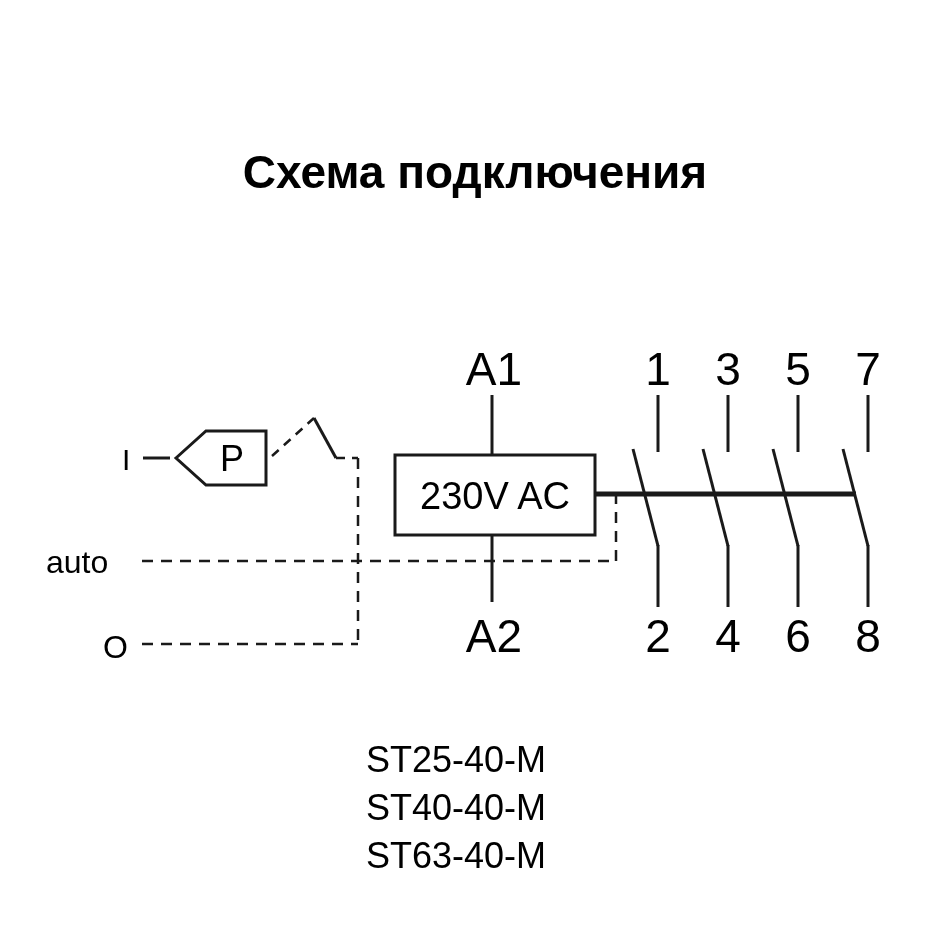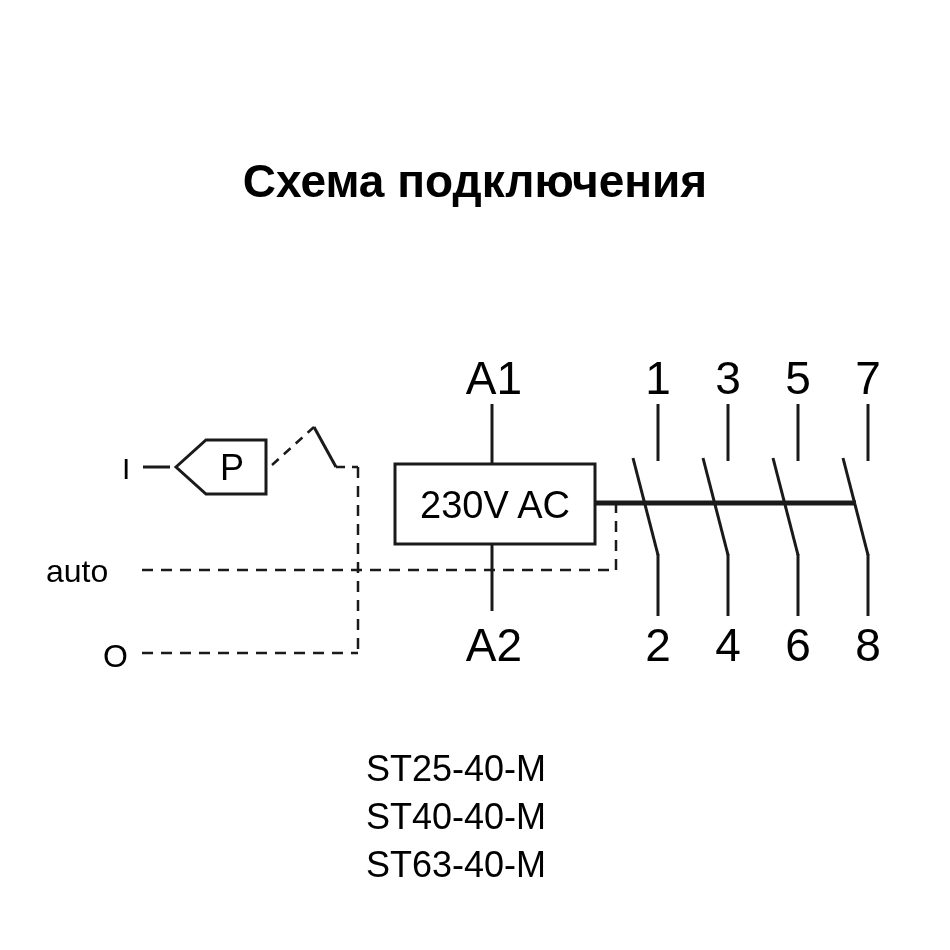--- a/index.html
+++ b/index.html
@@ -7,21 +7,20 @@
     padding: 0;
     background: #ffffff;
   }
   .page {
     position: relative;
     width: 950px;
     height: 884px;
     background: #ffffff;
     font-family: "Liberation Sans", sans-serif;
     overflow: hidden;
-    margin-top: 9px;
   }
   svg { position: absolute; top: 0; left: 0; }
   text { fill: #000000; font-family: "Liberation Sans", sans-serif; }
   .title-text { font-size: 46px; font-weight: bold; }
   .terminal-text { font-size: 46px; }
   .coil-text { font-size: 38px; }
   .side-text { font-size: 32px; }
   .on-text { font-size: 30px; }
   .button-text { font-size: 36px; }
   .model-text { font-size: 36px; }

